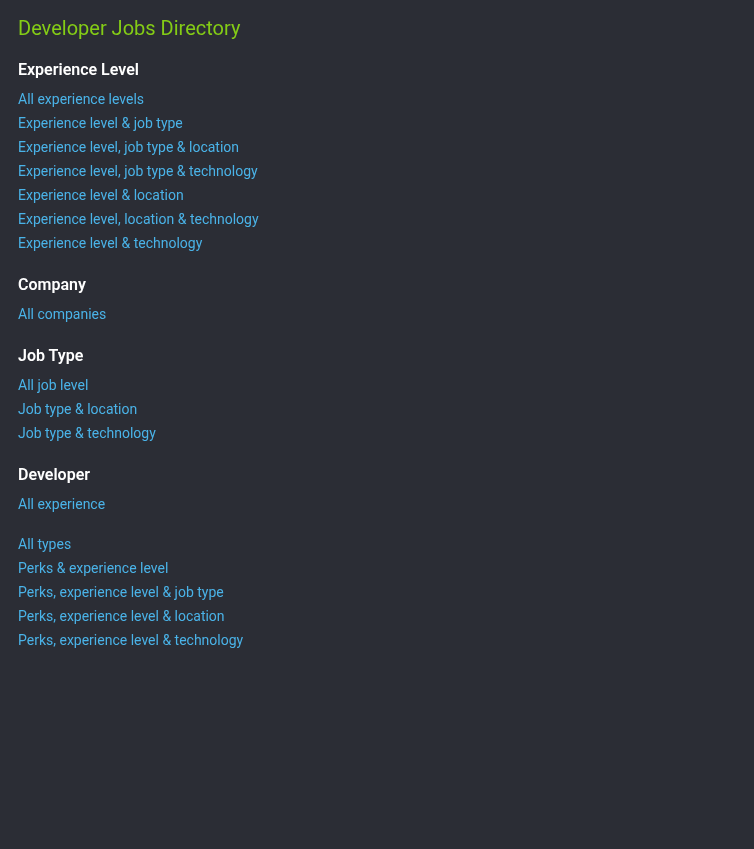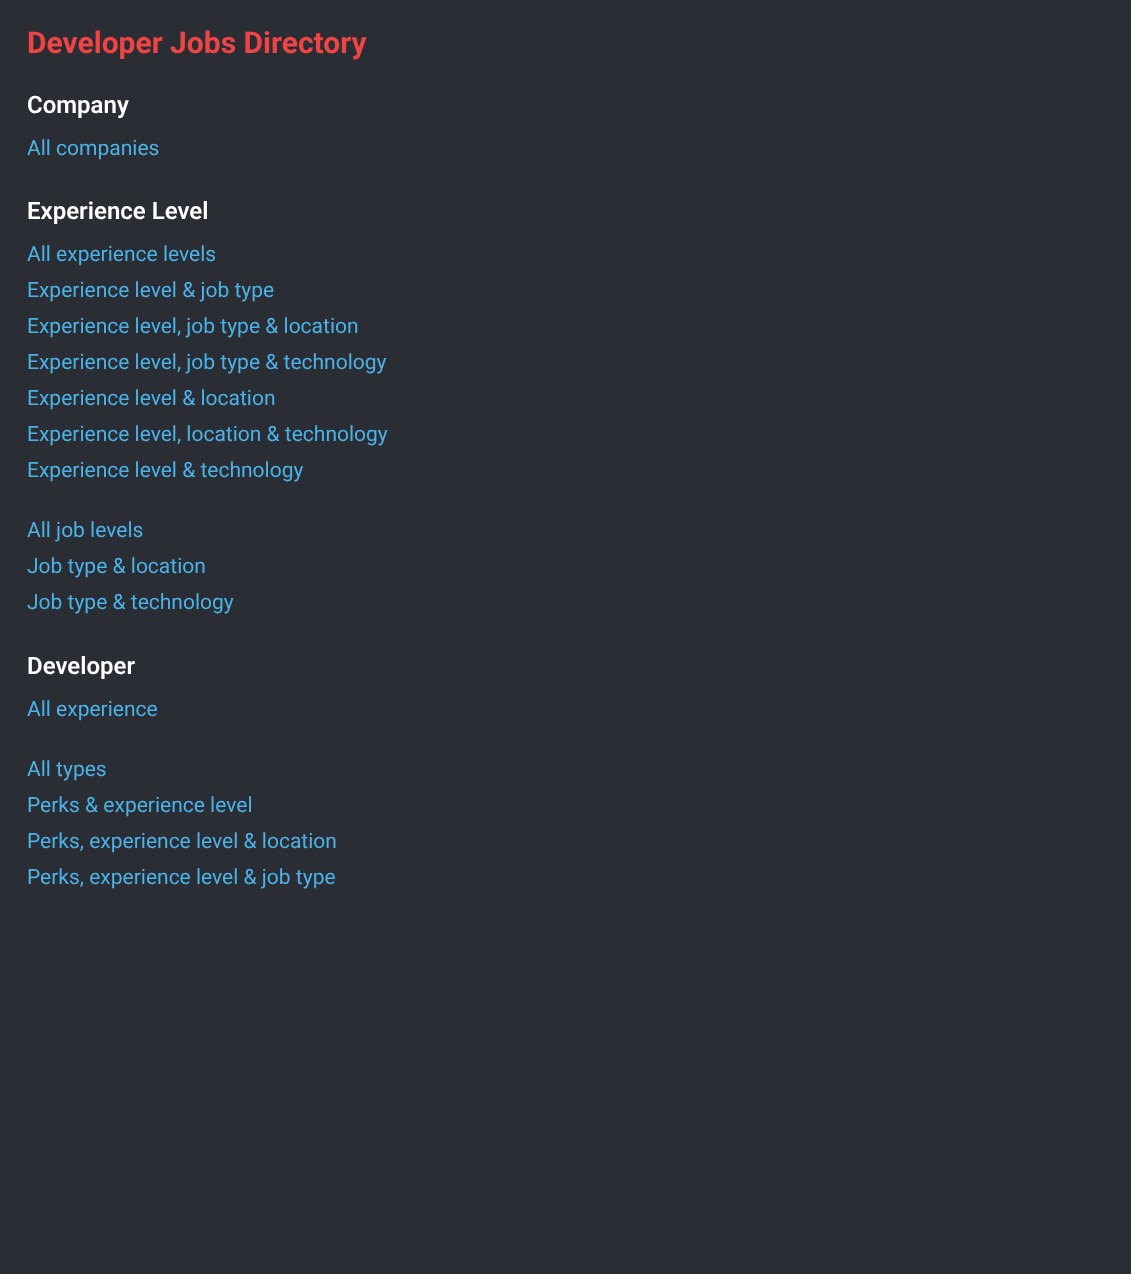--- a/index.html
+++ b/index.html
@@ -12,23 +12,23 @@
       background-color: #2b2d35;
       color: #cccccc;
       font-family: -apple-system, BlinkMacSystemFont, 'Segoe UI', Roboto, sans-serif;
       font-size: 14px;
       width: 754px;
       min-height: 849px;
       padding: 16px 18px;
     }
 
     .page-title {
-      color: #ef4444;
+      color: #84cc16;
       font-size: 20px;
-      font-weight: 700;
+      font-weight: 400;
       margin-bottom: 20px;
     }
 
     .section {
       margin-bottom: 24px;
     }
 
     .section-heading {
       color: #ffffff;
       font-size: 16px;
@@ -50,51 +50,53 @@
       cursor: pointer;
     }
   </style>
 </head>
 <body>
 
 <h1 class="page-title">Developer Jobs Directory</h1>
 
 <div id="sections-container">
     <div class="section">
-      <h2 class="section-heading">Company</h2>
-      <ul class="link-list">
-        <li class="link-item"><a href="#">All companies</a></li>
-      </ul>
-    </div>
-    <div class="section">
       <h2 class="section-heading">Experience Level</h2>
       <ul class="link-list">
         <li class="link-item"><a href="#">All experience levels</a></li>
         <li class="link-item"><a href="#">Experience level &amp; job type</a></li>
         <li class="link-item"><a href="#">Experience level, job type &amp; location</a></li>
         <li class="link-item"><a href="#">Experience level, job type &amp; technology</a></li>
         <li class="link-item"><a href="#">Experience level &amp; location</a></li>
         <li class="link-item"><a href="#">Experience level, location &amp; technology</a></li>
         <li class="link-item"><a href="#">Experience level &amp; technology</a></li>
       </ul>
     </div>
     <div class="section">
+      <h2 class="section-heading">Company</h2>
       <ul class="link-list">
-        <li class="link-item"><a href="#">All job levels</a></li>
+        <li class="link-item"><a href="#">All companies</a></li>
+      </ul>
+    </div>
+    <div class="section">
+      <h2 class="section-heading">Job Type</h2>
+      <ul class="link-list">
+        <li class="link-item"><a href="#">All job level</a></li>
         <li class="link-item"><a href="#">Job type &amp; location</a></li>
         <li class="link-item"><a href="#">Job type &amp; technology</a></li>
       </ul>
     </div>
     <div class="section">
       <h2 class="section-heading">Developer</h2>
       <ul class="link-list">
         <li class="link-item"><a href="#">All experience</a></li>
       </ul>
     </div>
     <div class="section">
       <ul class="link-list">
         <li class="link-item"><a href="#">All types</a></li>
         <li class="link-item"><a href="#">Perks &amp; experience level</a></li>
+        <li class="link-item"><a href="#">Perks, experience level &amp; job type</a></li>
         <li class="link-item"><a href="#">Perks, experience level &amp; location</a></li>
-        <li class="link-item"><a href="#">Perks, experience level &amp; job type</a></li>
+        <li class="link-item"><a href="#">Perks, experience level &amp; technology</a></li>
       </ul>
     </div>
   </div>
 
 </body></html>

